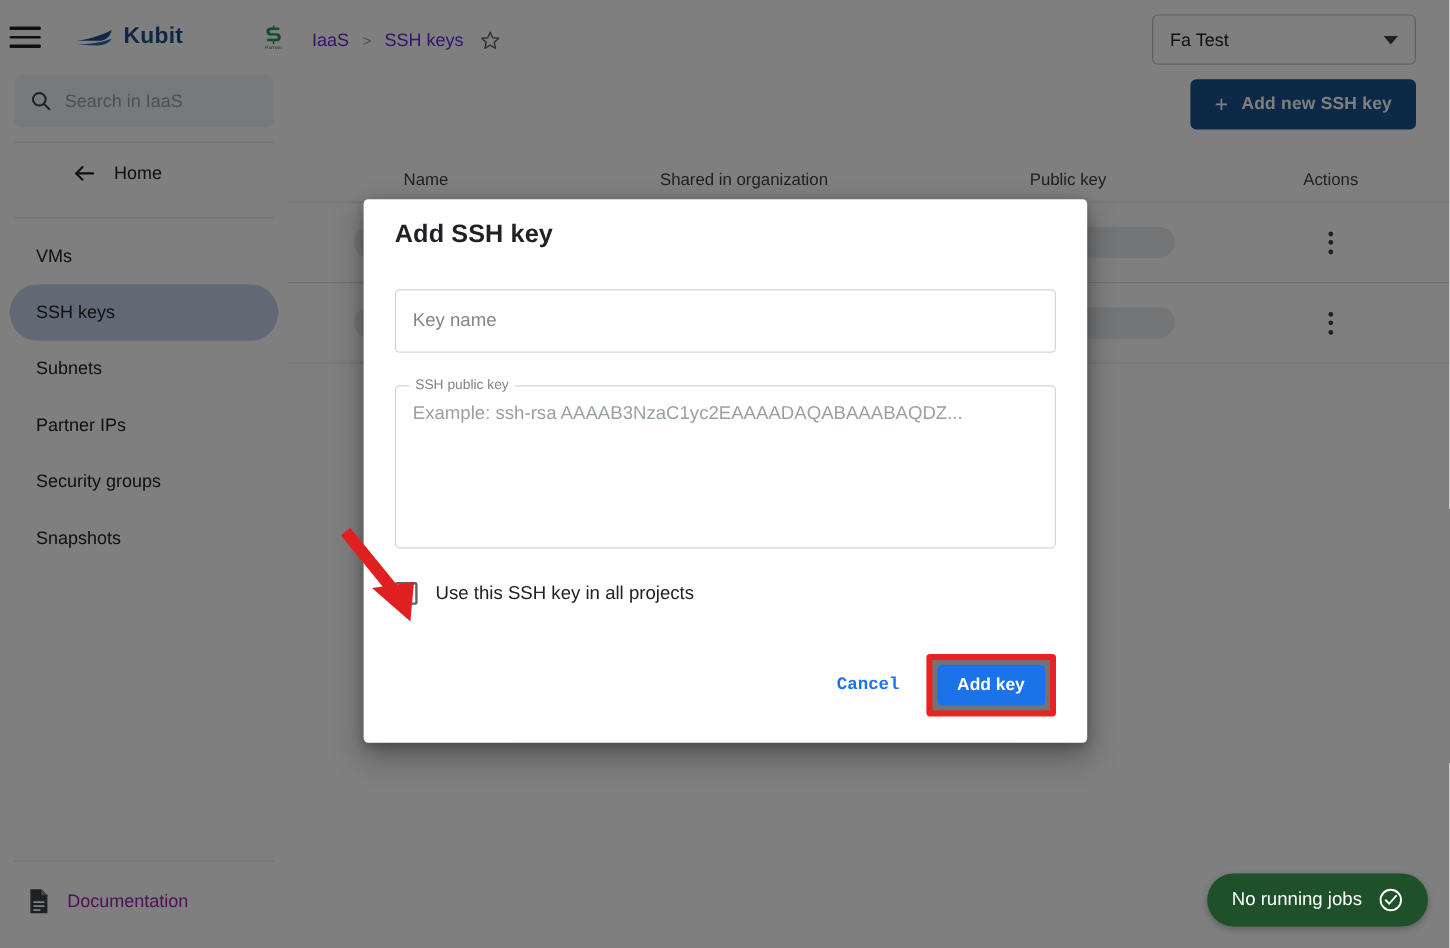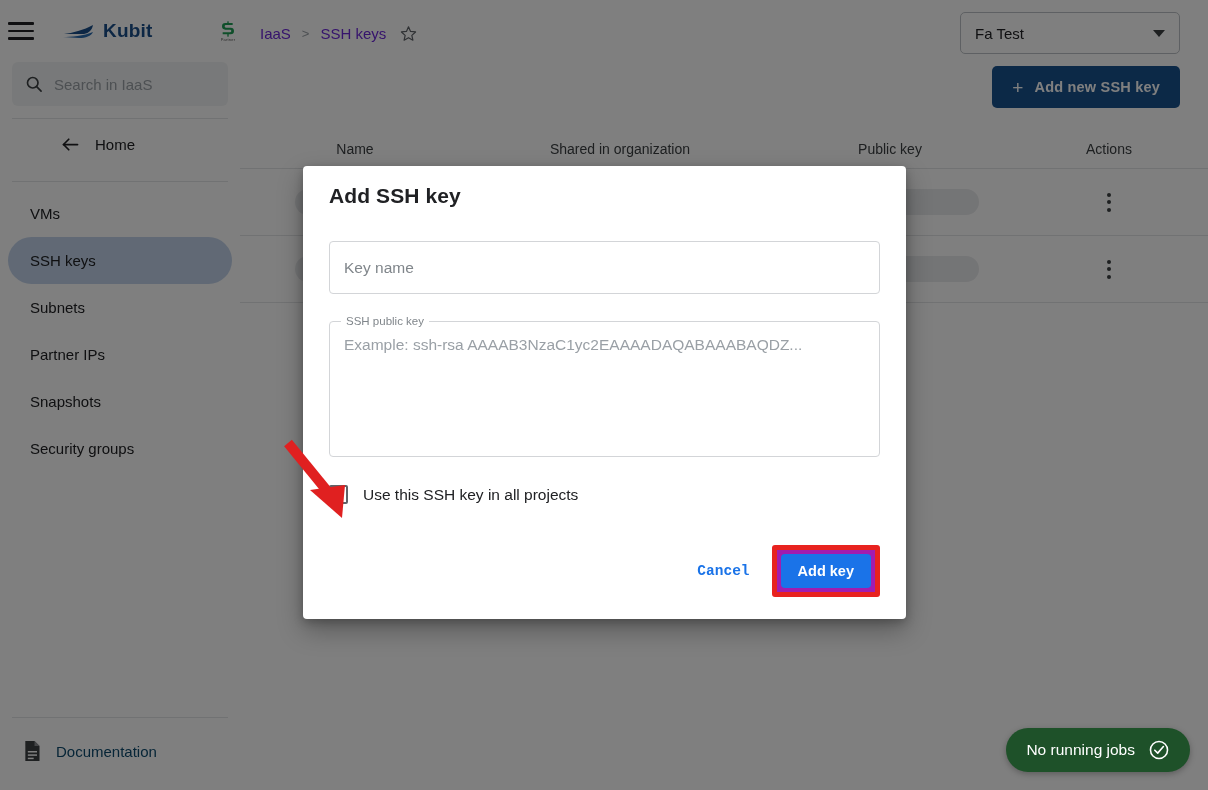--- a/index.html
+++ b/index.html
@@ -68,21 +68,21 @@
     padding: 0 22px; border-radius: 24px; cursor: pointer;
     font-size: 15px; color: #202124;
   }
   .nav-item.active { background: #c2d3ea; }
 
   .sb-bottom { padding: 0 0 16px 0; }
   .sb-bottom-div { height: 1px; background: #e3e4e6; margin: 0 12px 10px 12px; }
   .doc-row {
     display: flex; align-items: center; gap: 14px;
     height: 46px; padding: 0 22px; cursor: pointer;
-    font-size: 15px; color: #0c4a6e;
+    font-size: 15px; color: #a21caf;
   }
 
   
   .main {
     position: absolute; left: 240px; top: 0;
     width: 968px; height: 790px;
     background: #ffffff;
   }
   .topbar {
     height: 66px; display: flex; align-items: center;
@@ -205,21 +205,21 @@
   }
   .cancel-btn {
     background: none; border: none; cursor: pointer;
     color: #1a73e8; font-size: 14.5px; font-weight: 600;
     padding: 9px 11px; font-family: Liberation Mono, monospace;
   }
   .addkey-wrap {
     border: 5px solid #e8221f;
     border-radius: 3px;
     padding: 4px;
-    background: #a21caf;
+    background: #737373;
   }
   .addkey-btn {
     background: #1a73e8; color: #fff; border: none;
     border-radius: 4px; cursor: pointer;
     height: 34px; padding: 0 17px;
     font-size: 14.5px; font-weight: 700;
     font-family: "Liberation Sans", sans-serif;
   }
 
   
@@ -299,24 +299,24 @@
       <div class="nav-item active">
         <span>SSH keys</span>
       </div>
       <div class="nav-item">
         <span>Subnets</span>
       </div>
       <div class="nav-item">
         <span>Partner IPs</span>
       </div>
       <div class="nav-item">
+        <span>Security groups</span>
+      </div>
+      <div class="nav-item">
         <span>Snapshots</span>
-      </div>
-      <div class="nav-item">
-        <span>Security groups</span>
       </div>
     </nav>
 
     <div class="sb-bottom">
       <div class="sb-bottom-div"></div>
       <div class="doc-row">
         <svg width="20" height="22" viewBox="0 0 24 26">
           <path d="M4 1 H15 L21 7 V25 H4 Z" fill="#3c4043"></path>
           <path d="M15 1 L21 7 H15 Z" fill="#8a8d90"></path>
           <rect x="7" y="13" width="11" height="1.8" fill="#ffffff"></rect>

